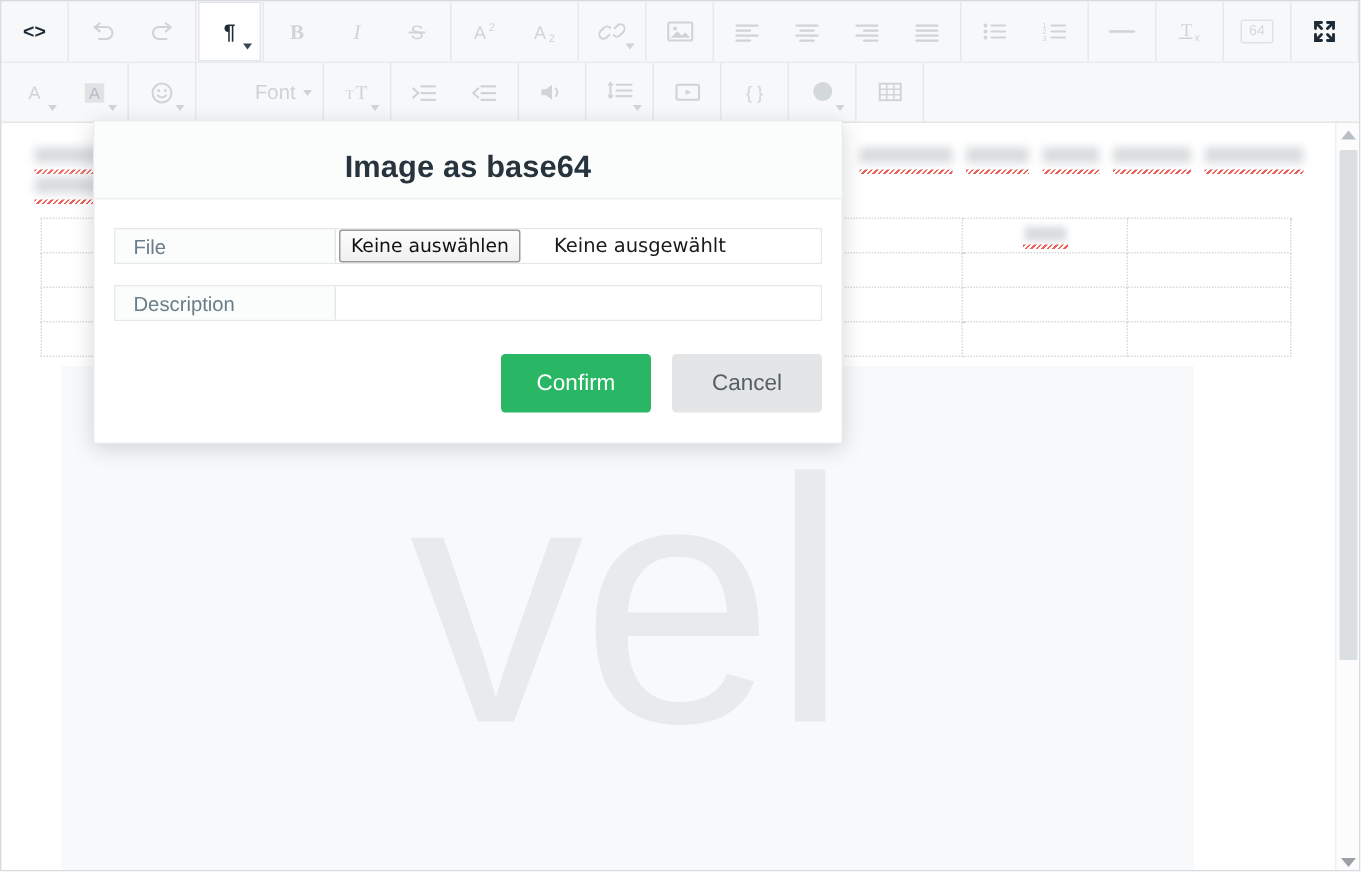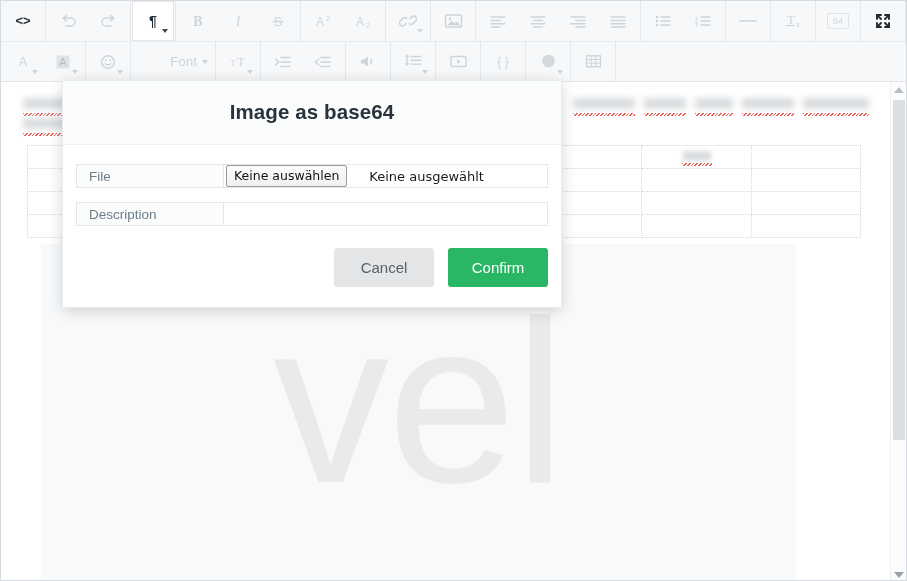--- a/index.html
+++ b/index.html
@@ -202,21 +202,21 @@
     position: absolute;
     left: 61px; top: 79px;
     width: 500px;
     background: #ffffff;
     box-shadow: 0 3px 14px rgba(0,0,0,.16);
     border: 1px solid #e9ecef;
   }
   .modal-head {
     background: #fbfcfc;
     border-bottom: 1px solid #edf0f2;
-    padding: 19px 0 20px;
+    padding: 19px 0 8px;
     text-align: center;
   }
   .modal-title {
     font-size: 20.5px;
     font-weight: bold;
     color: #27333d;
     letter-spacing: .1px;
   }
   .modal-body { padding: 19px 13px 0; }
 
@@ -777,18 +777,18 @@
 
       <div class="frow">
         <div class="flabel">Description</div>
         <div class="fvalue">
           <input class="desc-input" type="text" placeholder="" style="">
         </div>
       </div>
     </div>
 
     <div class="modal-foot">
+      <button class="btn btn-confirm" style="background: rgb(41, 183, 101);">Confirm</button>
       <button class="btn btn-cancel" style="background: rgb(228, 229, 230);">Cancel</button>
-      <button class="btn btn-confirm" style="background: rgb(41, 183, 101);">Confirm</button>
     </div>
   </div>
 
 </div>
 
 </body></html>

